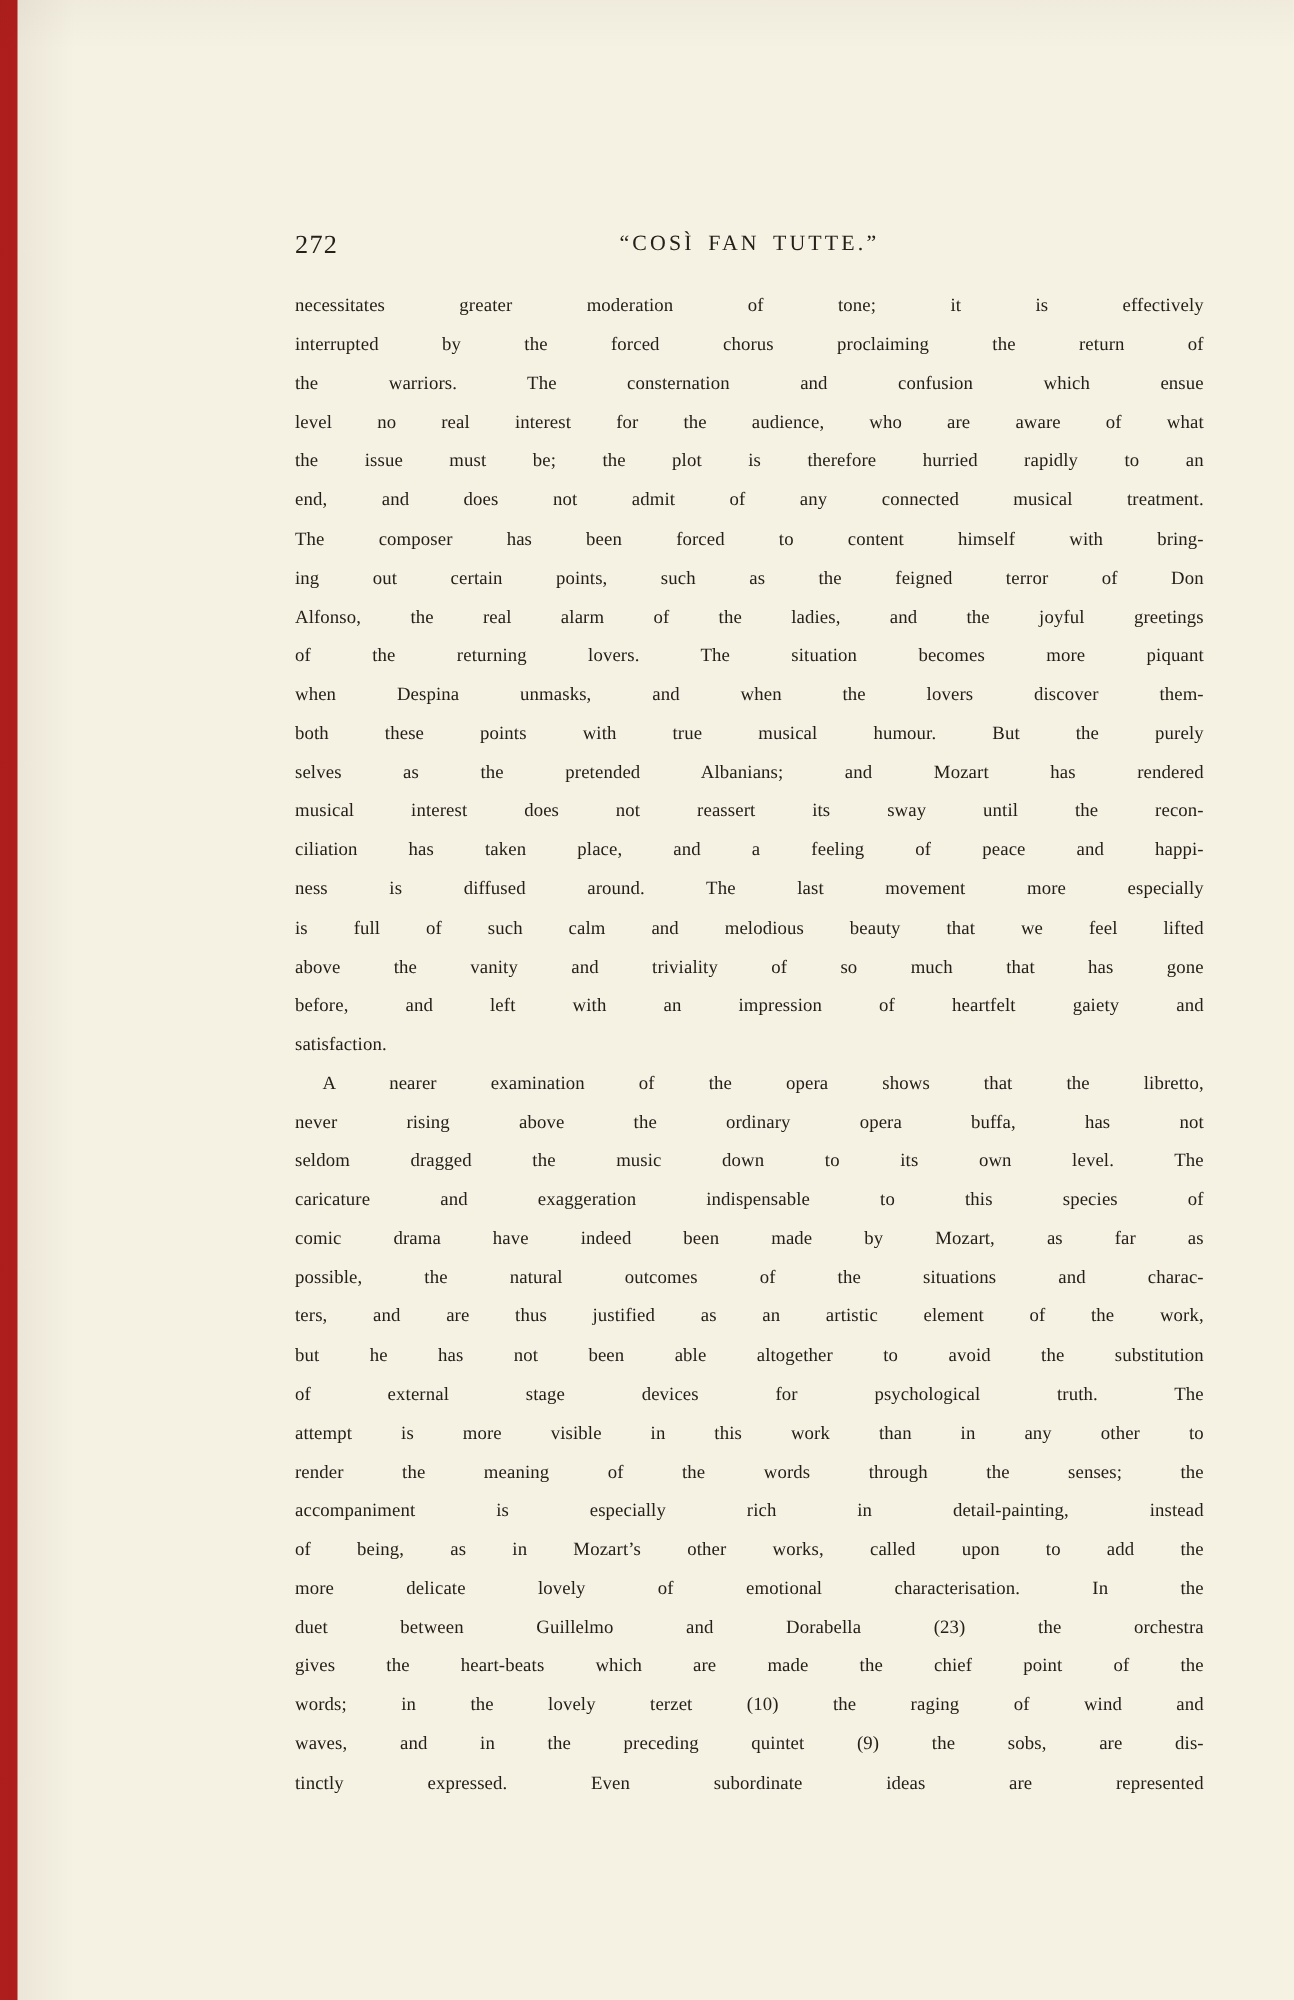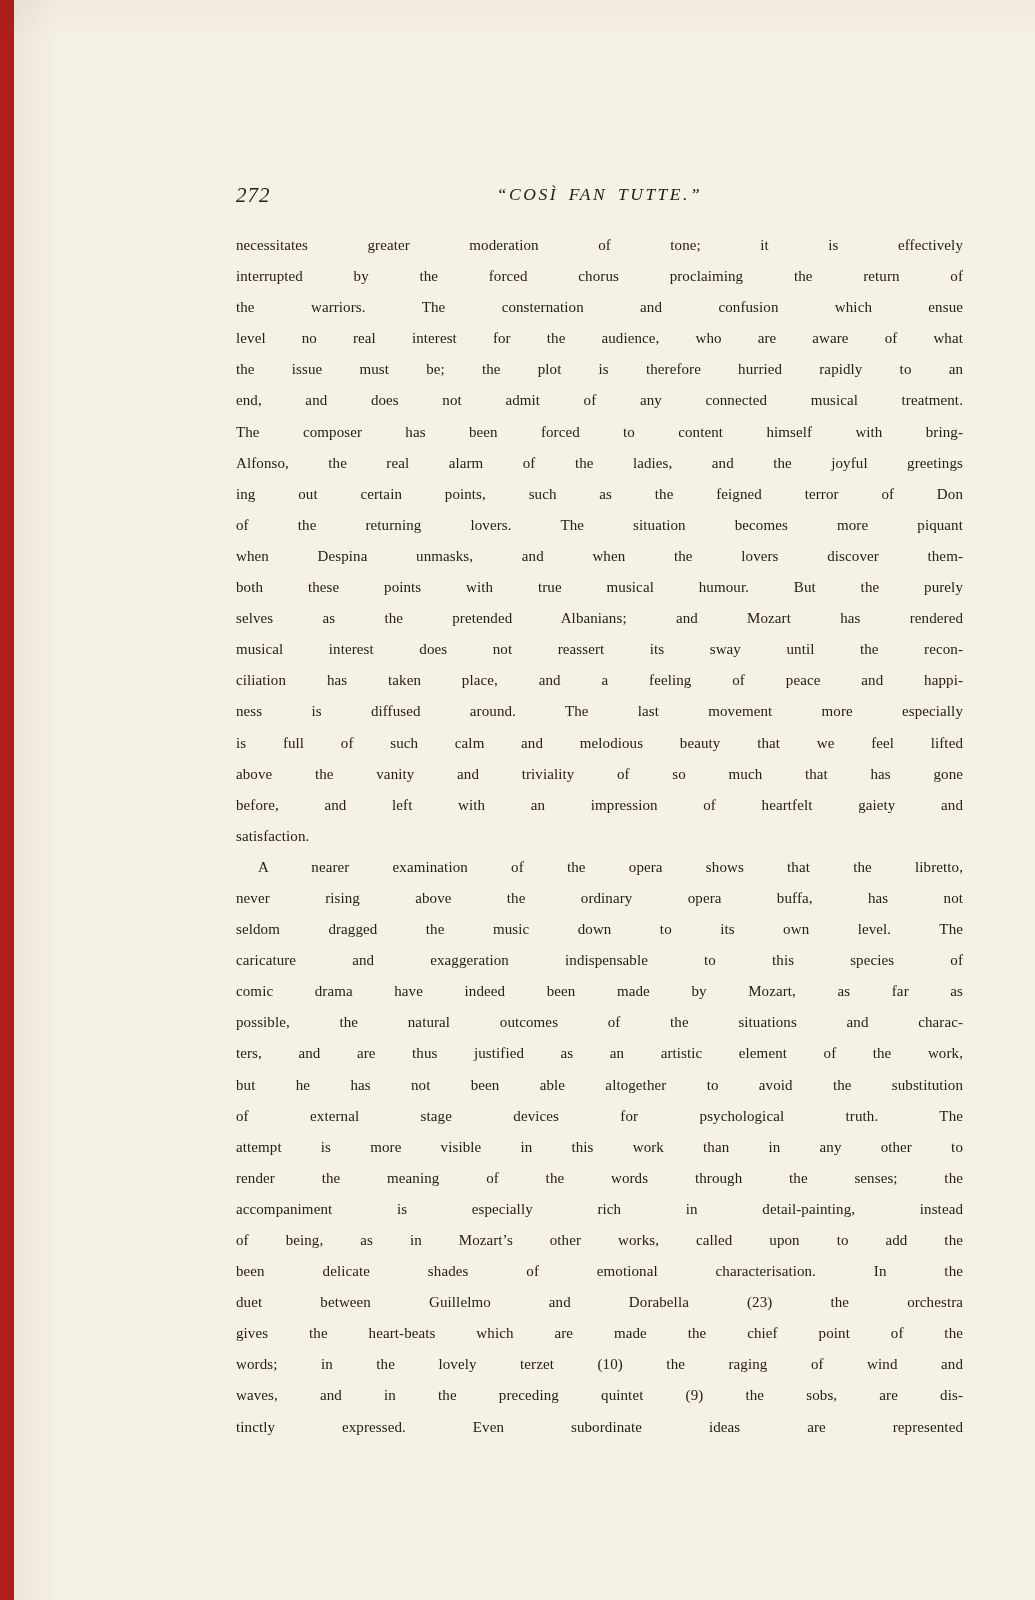--- a/index.html
+++ b/index.html
@@ -34,21 +34,20 @@
   .text-block {
     position: absolute;
     left: 236px;
     top: 180px;
     width: 727px;
   }
   .running-header {
     position: relative;
     height: 28px;
     margin-bottom: 22px;
-    font-style: italic;
   }
   .page-number {
     position: absolute;
     left: 0;
     top: 3px;
     font-size: 21px;
     letter-spacing: 1px;
   }
   .running-title {
     text-align: center;
@@ -87,22 +86,22 @@
   </div>
   <div>
       <div class="paragraph">
         <div class="line">necessitates greater moderation of tone; it is effectively</div>
         <div class="line">interrupted by the forced chorus proclaiming the return of</div>
         <div class="line">the warriors.  The consternation and confusion which ensue</div>
         <div class="line">level no real interest for the audience, who are aware of what</div>
         <div class="line">the issue must be; the plot is therefore hurried rapidly to an</div>
         <div class="line">end, and does not admit of any connected musical treatment.</div>
         <div class="line">The composer has been forced to content himself with bring-</div>
+        <div class="line">ing out certain points, such as the feigned terror of Don</div>
         <div class="line">Alfonso, the real alarm of the ladies, and the joyful greetings</div>
-        <div class="line">ing out certain points, such as the feigned terror of Don</div>
         <div class="line">of the returning lovers.  The situation becomes more piquant</div>
         <div class="line">when Despina unmasks, and when the lovers discover them-</div>
         <div class="line">both these points with true musical humour.  But the purely</div>
         <div class="line">selves as the pretended Albanians; and Mozart has rendered</div>
         <div class="line">musical interest does not reassert its sway until the recon-</div>
         <div class="line">ciliation has taken place, and a feeling of peace and happi-</div>
         <div class="line">ness is diffused around.  The last movement more especially</div>
         <div class="line">is full of such calm and melodious beauty that we feel lifted</div>
         <div class="line">above the vanity and triviality of so much that has gone</div>
         <div class="line">before, and left with an impression of heartfelt gaiety and</div>
@@ -115,21 +114,21 @@
         <div class="line">caricature and exaggeration indispensable to this species of</div>
         <div class="line">comic drama have indeed been made by Mozart, as far as</div>
         <div class="line">possible, the natural outcomes of the situations and charac-</div>
         <div class="line">ters, and are thus justified as an artistic element of the work,</div>
         <div class="line">but he has not been able altogether to avoid the substitution</div>
         <div class="line">of external stage devices for psychological truth.  The</div>
         <div class="line">attempt is more visible in this work than in any other to</div>
         <div class="line">render the meaning of the words through the senses; the</div>
         <div class="line">accompaniment is especially rich in detail-painting, instead</div>
         <div class="line">of being, as in Mozart’s other works, called upon to add the</div>
-        <div class="line">been delicate shades of emotional characterisation.  In the</div>
+        <div class="line">more delicate lovely of emotional characterisation.  In the</div>
         <div class="line">duet between Guillelmo and Dorabella (23) the orchestra</div>
         <div class="line">gives the heart-beats which are made the chief point of the</div>
         <div class="line">words; in the lovely terzet (10) the raging of wind and</div>
         <div class="line">waves, and in the preceding quintet (9) the sobs, are dis-</div>
         <div class="line">tinctly expressed.  Even subordinate ideas are represented</div>
       </div>
     </div>
 </div>
 
 </body></html>

